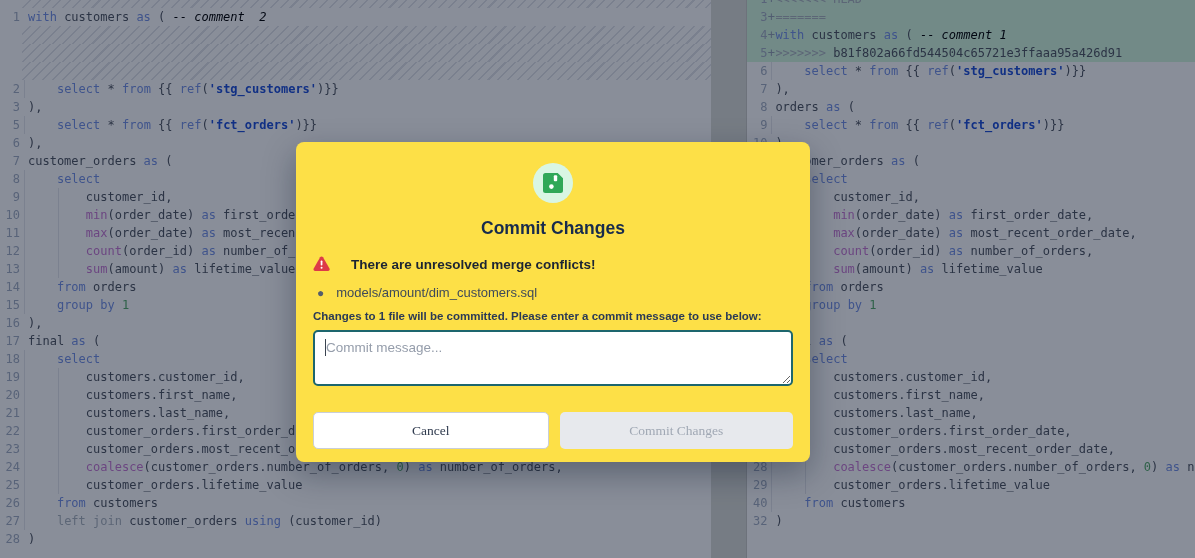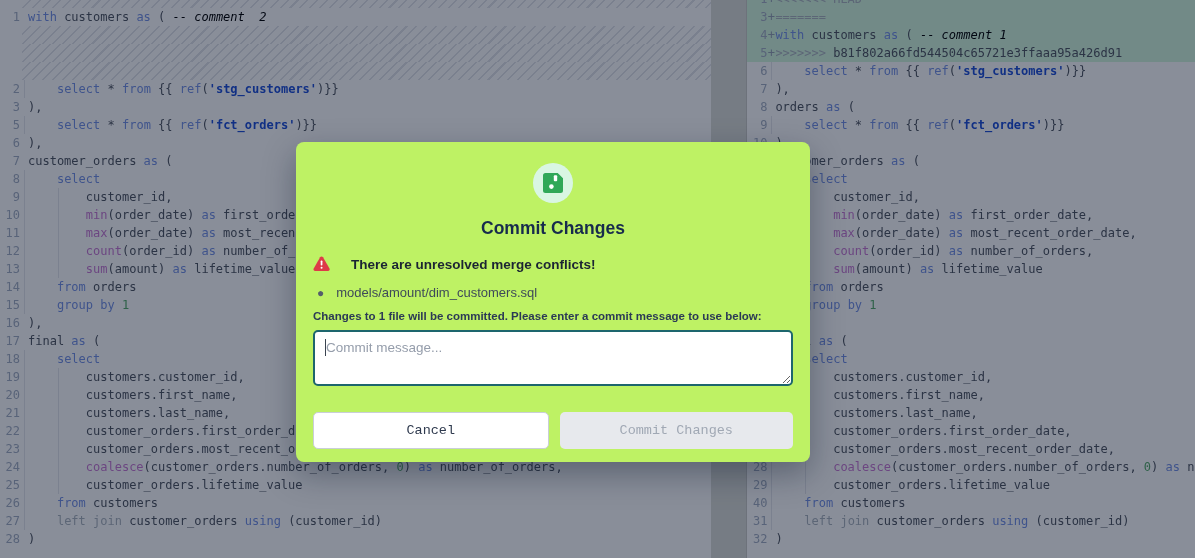--- a/index.html
+++ b/index.html
@@ -24,39 +24,39 @@
   .tk-fn{color:#c878d2;}
   .tk-str{color:#1d4ed8;font-weight:bold;}
   .tk-num{color:#55ab68;}
   .tk-com{color:#000000;font-style:italic;}
   .tk-mut{color:#aab3bd;}
   .tk-pl{color:#4f5560;}
   
   .backdrop{position:absolute;inset:0;background:rgba(5,15,38,0.47);}
   
   .modal{position:absolute;left:296px;top:142px;width:514px;box-sizing:border-box;
-         background:#bef264;border-radius:8px;padding:21px 17px 13px;
+         background:#fde047;border-radius:8px;padding:21px 17px 13px;
          box-shadow:0 12px 32px rgba(10,20,40,0.35);}
   .icon-circle{width:40px;height:40px;border-radius:50%;background:#d9f6e3;
                margin:0 auto;display:flex;align-items:center;justify-content:center;}
   .modal h2{margin:15px 0 0;text-align:center;font-size:17.5px;font-weight:bold;color:#172b4d;}
   .warn-row{display:flex;align-items:center;gap:21px;margin-top:17px;}
   .warn-row .txt{font-size:13.5px;font-weight:bold;color:#1b2433;}
   .file-list{margin:13px 0 0;padding:0;list-style:none;}
   .file-list li{display:flex;align-items:center;gap:12px;font-size:13px;color:#3f4a59;padding-left:4px;}
   .file-list .dot{color:#555e6b;font-size:12px;}
   .instruction{margin:10px 0 0;font-size:11.5px;font-weight:bold;color:#2b3a55;}
   .ta-wrap{position:relative;margin-top:8px;}
   .ta-wrap textarea{display:block;width:100%;box-sizing:border-box;height:56px;
         border:2px solid #1d666d;border-radius:5px;padding:8px 11px;resize:both;
         font-family:"Liberation Sans",sans-serif;font-size:13.5px;color:#2f3a4e;outline:none;}
   .ta-wrap textarea::placeholder{color:#959dab;opacity:1;}
   .caret{position:absolute;left:12px;top:9px;width:1px;height:17px;background:#3a4350;}
   .btn-row{display:flex;gap:11px;margin-top:26px;}
-  .btn-row button{flex:1;height:37px;border-radius:5px;font-family:Liberation Mono, monospace;
+  .btn-row button{flex:1;height:37px;border-radius:5px;font-family:Liberation Serif, serif;
         font-size:13.5px;cursor:pointer;}
   .btn-cancel{background:#fff;border:1px solid #c9ced8;color:#2f3a4e;}
   .btn-commit{background:#e7e9ed;border:none;color:#a0a8b4;}
 </style>
 </head>
 <body>
 
 <div class="screen">
   <div class="editor">
     <div class="pane left">
@@ -119,21 +119,20 @@
           <div class="row"><span class="ln">21</span><span class="mark"> </span><span class="tk-pl">final </span><span class="tk-kw">as</span><span class="tk-pl"> (</span></div>
           <div class="row"><span class="ln">22</span><span class="mark"> </span><span class="tk-pl">    </span><span class="tk-kw">select</span><div class="g" style="left: 24px;"></div></div>
           <div class="row"><span class="ln">23</span><span class="mark"> </span><span class="tk-pl">        customers.customer_id,</span><div class="g" style="left: 24px;"></div><div class="g" style="left: 58px;"></div></div>
           <div class="row"><span class="ln">24</span><span class="mark"> </span><span class="tk-pl">        customers.first_name,</span><div class="g" style="left: 24px;"></div><div class="g" style="left: 58px;"></div></div>
           <div class="row"><span class="ln">25</span><span class="mark"> </span><span class="tk-pl">        customers.last_name,</span><div class="g" style="left: 24px;"></div><div class="g" style="left: 58px;"></div></div>
           <div class="row"><span class="ln">26</span><span class="mark"> </span><span class="tk-pl">        customer_orders.first_order_date,</span><div class="g" style="left: 24px;"></div><div class="g" style="left: 58px;"></div></div>
           <div class="row"><span class="ln">27</span><span class="mark"> </span><span class="tk-pl">        customer_orders.most_recent_order_date,</span><div class="g" style="left: 24px;"></div><div class="g" style="left: 58px;"></div></div>
           <div class="row"><span class="ln">28</span><span class="mark"> </span><span class="tk-pl">        </span><span class="tk-fn">coalesce</span><span class="tk-pl">(customer_orders.number_of_orders, </span><span class="tk-num">0</span><span class="tk-pl">) </span><span class="tk-kw">as</span><span class="tk-pl"> number_of_orders,</span><div class="g" style="left: 24px;"></div><div class="g" style="left: 58px;"></div></div>
           <div class="row"><span class="ln">29</span><span class="mark"> </span><span class="tk-pl">        customer_orders.lifetime_value</span><div class="g" style="left: 24px;"></div><div class="g" style="left: 58px;"></div></div>
           <div class="row"><span class="ln">40</span><span class="mark"> </span><span class="tk-pl">    </span><span class="tk-kw">from</span><span class="tk-pl"> customers</span><div class="g" style="left: 24px;"></div></div>
-          <div class="row"><span class="ln">31</span><span class="mark"> </span><span class="tk-pl">    </span><span class="tk-mut">left</span><span class="tk-pl"> </span><span class="tk-mut">join</span><span class="tk-pl"> customer_orders </span><span class="tk-kw">using</span><span class="tk-pl"> (customer_id)</span><div class="g" style="left: 24px;"></div></div>
           <div class="row"><span class="ln">32</span><span class="mark"> </span><span class="tk-pl">)</span></div>
         </div>
     </div>
   </div>
 
   <div class="backdrop"></div>
 
   <div class="modal">
     <div class="icon-circle">
       <svg width="20" height="20" viewBox="0 0 20 20">

